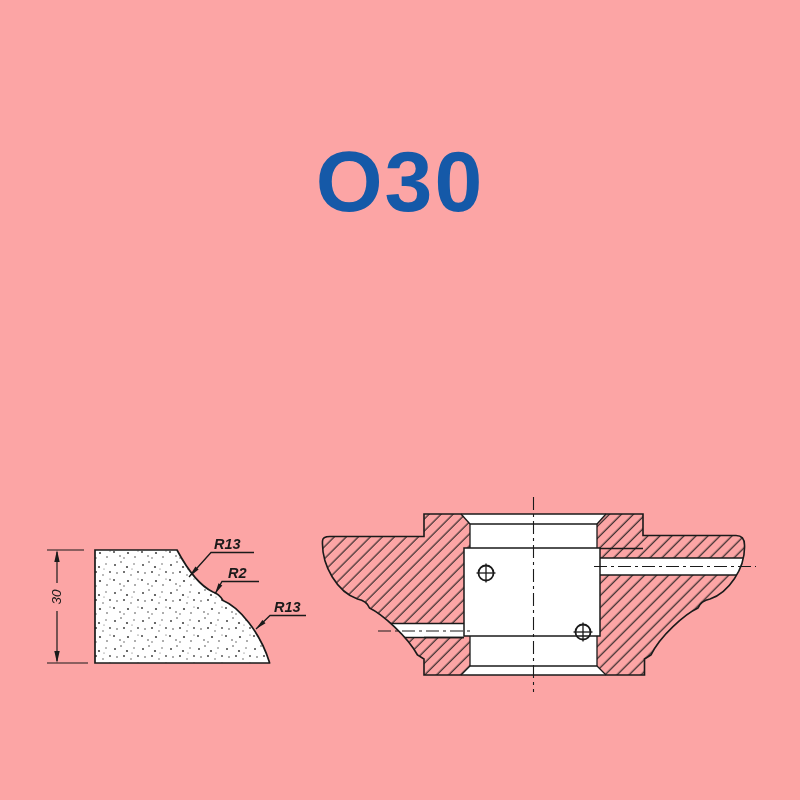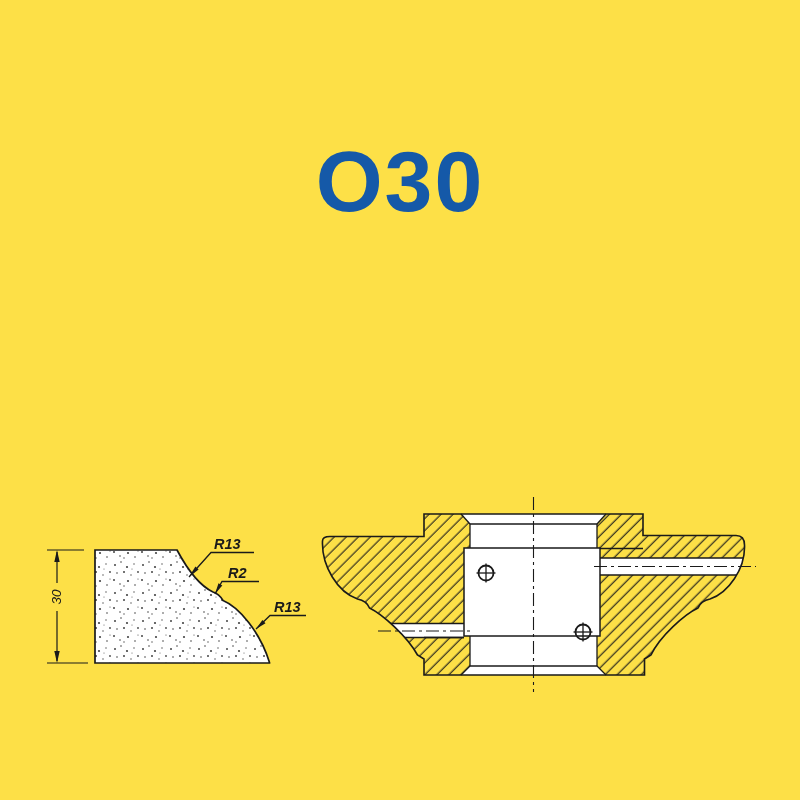--- a/index.html
+++ b/index.html
@@ -1,16 +1,16 @@
 <!DOCTYPE html>
 <html><head>
 <meta charset="utf-8">
 <style>
   html,body{margin:0;padding:0;background:#ffffff;}
-  .page{position:relative;width:800px;height:800px;background:#fde047;overflow:hidden;
+  .page{position:relative;width:800px;height:800px;background:#fca5a5;overflow:hidden;
         font-family:"Liberation Sans", sans-serif;}
   .title{position:absolute;left:0;top:138px;width:800px;text-align:center;
          font-size:86px;font-weight:800;letter-spacing:2px;line-height:1;
          font-family:"Liberation Sans", sans-serif;}
   svg{position:absolute;left:0;top:0;}
   svg text{font-family:"Liberation Sans", sans-serif;}
   .rlabel{font-size:14.5px;font-style:italic;font-weight:bold;fill:#1a1a1a;}
   .dimlabel{font-size:13.5px;font-style:italic;fill:#1a1a1a;}
 </style>
 </head>

